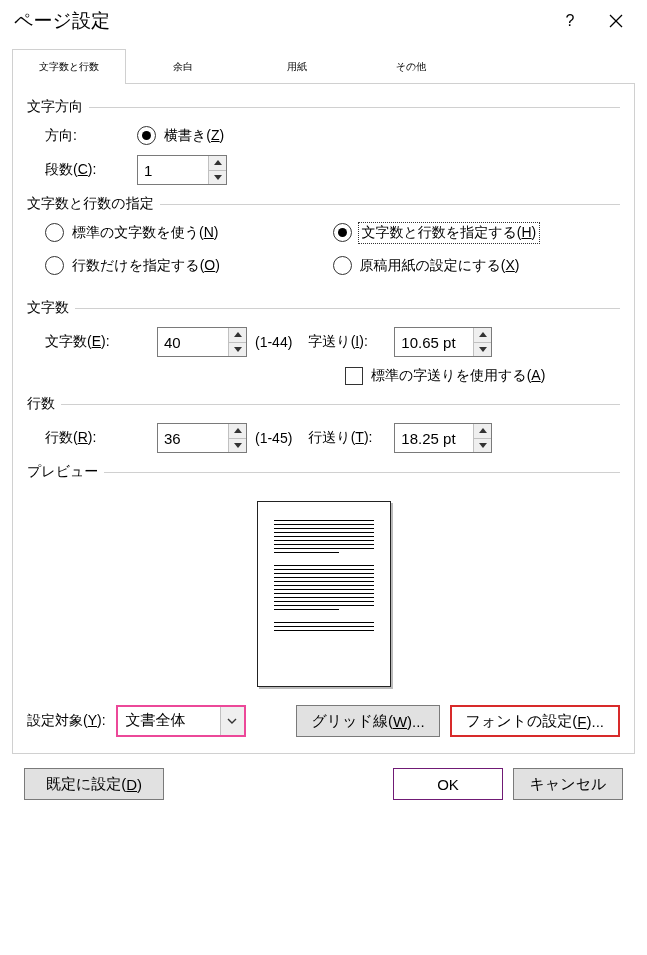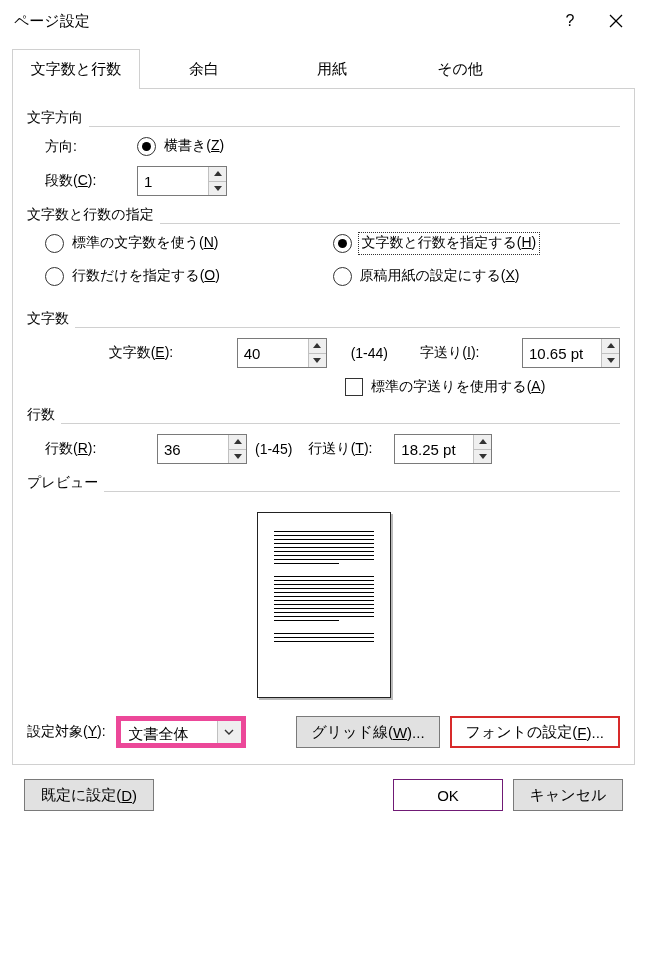--- a/index.html
+++ b/index.html
@@ -12,21 +12,21 @@
     width: 647px;
     height: 955px;
     overflow: hidden;
   }
   .titlebar {
     display: flex;
     align-items: center;
     padding: 6px 8px 6px 14px;
     height: 42px;
   }
-  .titlebar .title { flex: 1; font-size: 15px; }
+  .titlebar .title { flex: 1; font-size: 19px; }
   .titlebar .tb-btn {
     width: 46px;
     height: 34px;
     display: flex;
     align-items: center;
     justify-content: center;
     font-size: 16px;
     font-family: sans-serif;
   }
   .tb-close svg { width: 14px; height: 14px; }
@@ -36,65 +36,66 @@
     padding: 6px 12px 12px 12px;
   }
 
   
   .tabs {
     display: flex;
     border-bottom: 1px solid #d0d0d0;
   }
   .tab {
     padding: 10px 0;
-    width: 128px;
+    width: 114px;
     text-align: center;
-    font-size: 15px;
+    font-size: 10px;
     border: 1px solid transparent;
     border-bottom: none;
     position: relative;
     top: 1px;
     cursor: default;
   }
   .tab.active {
     border-color: #d0d0d0;
     background: #fff;
   }
 
   .tab-content {
     border: 1px solid #d0d0d0;
     border-top: none;
     padding: 14px 14px 16px 14px;
   }
 
   
   .group-head {
     display: flex;
-    align-items: flex-end;
-    margin-top: 6px;
+    align-items: center;
+    margin-top: 0;
     margin-bottom: 10px;
   }
   .group-head .ght { white-space: nowrap; margin-right: 6px; }
   .group-head .line {
     flex: 1;
     height: 1px;
     background: #d0d0d0;
   }
 
   .row {
     display: flex;
     align-items: center;
     margin-bottom: 10px;
   }
   .indent { padding-left: 18px; }
   .lbl { min-width: 92px; }
 
   
   .radio {
     display: flex;
+    align-items: center;
     gap: 8px;
   }
   .radio-circle {
     width: 19px; height: 19px;
     border-radius: 50%;
     border: 1px solid #333;
     display: flex;
     align-items: center;
     justify-content: center;
     background: #fff;
@@ -185,21 +186,21 @@
   .pv-line.short { width: 65%; }
 
   
   .tab-bottom {
     display: flex;
     align-items: center;
     gap: 10px;
   }
   .dropdown {
     display: flex;
-    border: 5px solid #ec4899;
+    border: 2px solid #ec4899;
     height: 32px;
     background: #fff;
     width: 130px;
     gap: 13px;
   }
   .dropdown .dd-text {
     flex: 1;
     padding: 4px 8px;
     font-size: 15px;
   }
@@ -237,21 +238,21 @@
     padding: 14px 12px 0 12px;
     gap: 10px;
   }
   .dlg-buttons .spacer { flex: 1; }
   .btn.ok {
     border: 1px solid #701a75;
     background: #fff;
     width: 110px;
   }
   .btn.cancel { width: 110px; }
-  .btn.default-set { width: 130px; }
+  .btn.default-set { width: 140px; }
 
   .mnemonic { text-decoration: underline; }
 </style>
 </head>
 <body>
 
 <div class="titlebar">
   <div class="title">ページ設定</div>
   <div class="tb-btn tb-help">?</div>
   <div class="tb-btn tb-close">
@@ -327,21 +328,21 @@
         <span class="radio-circle"></span>
         <span><span>原稿用紙の設定にする(</span><span class="mnemonic">X</span><span>)</span></span>
       </div>
     </div>
 
     <div class="group-head">
       <span class="ght">文字数</span>
       <span class="line"></span>
     </div>
 
-    <div class="row indent" style="gap:24px;justify-content:flex-end;">
+    <div class="row indent" style="gap:8px;">
       <span style="min-width:104px"><span>文字数(</span><span class="mnemonic">E</span><span>):</span></span>
       <div class="spinner">
         <input value="40" style="">
         <div class="arrows">
           <div class="arrow">
               <svg viewBox="0 0 8 5">
                 <polygon points="4,0 8,5 0,5" fill="#333"></polygon>
               </svg>
             </div>
           <div class="arrow">

